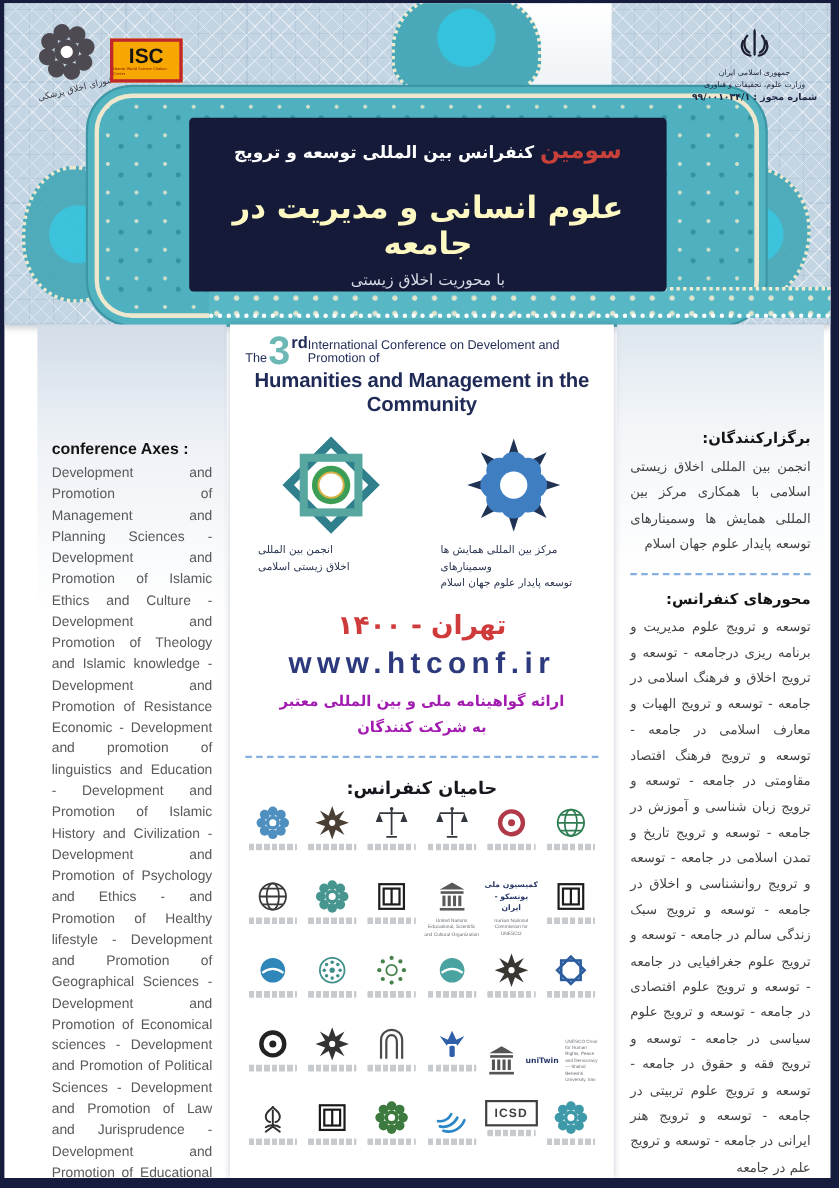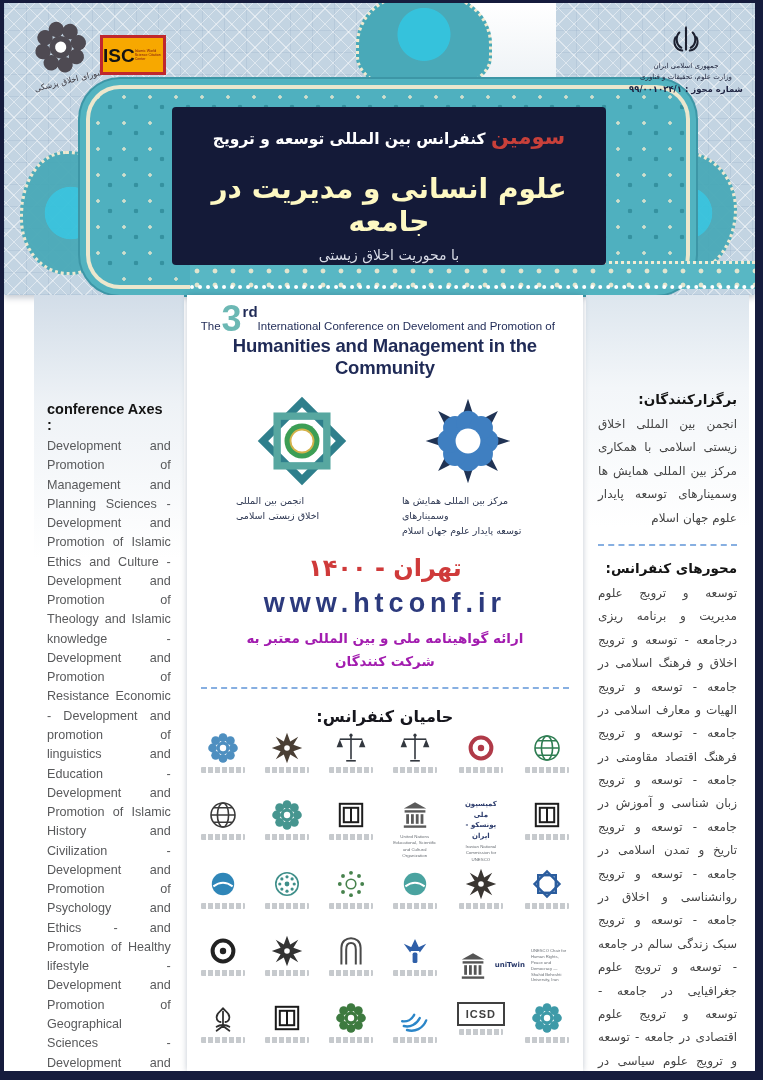--- a/index.html
+++ b/index.html
@@ -51,21 +51,21 @@
     position:absolute;left:186px;right:0;top:258px;height:28px;z-index:2;
     background-color:#58b7c4;
     background-image:radial-gradient(circle at 7px 7px, rgba(240,234,208,.9) 0 2px, transparent 2.8px);
     background-size:18px 14px;
     border-top:3px dotted #f2ecd2;border-bottom:4px dotted #ffffff;box-sizing:border-box;
   }
   
   .seal{position:absolute;left:14px;top:16px;width:88px;text-align:center;transform:rotate(-14deg);color:#4e4a52;}
   .seal .cap{font-family:"DejaVu Sans",sans-serif;font-size:8px;color:#3d3a42;direction:rtl;margin-top:2px;}
   .isc{position:absolute;left:96px;top:32px;width:60px;height:34px;background:#f7a800;
-    border:3px solid #c0272d;display:flex;align-items:center;justify-content:center;}
+    border:3px solid #c0272d;display:flex;flex-direction:column;align-items:center;justify-content:center;}
   .isc .big{font-size:19px;font-weight:700;color:#141414;line-height:1;}
   .isc .sub{font-size:3.6px;color:#7a1114;}
   .gov{position:absolute;right:8px;top:20px;width:122px;text-align:center;color:#1c2030;}
   .gov .script{font-family:"DejaVu Sans",sans-serif;font-size:7px;color:#23283f;direction:rtl;line-height:1.5;}
   .gov .lic{font-family:"DejaVu Sans",sans-serif;font-size:8.5px;font-weight:700;color:#1d2240;direction:rtl;margin-top:2px;}
   
   .content{position:absolute;left:30px;right:6px;top:292px;bottom:0;display:flex;gap:3px;z-index:2;}
   .col-left{width:172px;box-sizing:border-box;padding:106px 13px 8px 13px;
     background:linear-gradient(180deg,#d2dde8 0%,#eef2f6 14%,#ffffff 34%);}
   .col-left h3{margin:0 0 4px 0;font-size:14.5px;color:#141414;}
@@ -89,21 +89,21 @@
   .title-en .t3{font-size:13.5px;text-align:right;margin-top:2px;}
   .org-logos{display:flex;justify-content:center;gap:34px;margin-top:16px;}
   .org-logo{width:132px;text-align:left;}
   .org-logo .cap{font-family:"DejaVu Sans",sans-serif;font-size:9.5px;color:#2b3550;direction:rtl;line-height:1.6;margin-top:6px;}
   .city{font-family:"DejaVu Sans",sans-serif;font-size:24px;font-weight:700;color:#cf3a3a;text-align:center;direction:rtl;margin-top:16px;}
   .site{font-size:27px;font-weight:700;color:#2c3a7d;text-align:center;letter-spacing:5px;margin-top:6px;}
   .cert{font-family:"DejaVu Sans",sans-serif;font-size:13.5px;font-weight:700;color:#a21caf;
     text-align:center;direction:rtl;line-height:1.7;margin-top:8px;padding:0 28px;}
   .sponsors-title{font-family:"DejaVu Sans",sans-serif;font-size:16px;font-weight:700;color:#16161d;
     text-align:center;direction:rtl;margin:4px 0 6px;}
-  .spgrid{display:grid;grid-template-columns:repeat(6,1fr);gap:5px 20px;align-items:start;}
+  .spgrid{display:grid;grid-template-columns:repeat(6,1fr);gap:5px 4px;align-items:start;}
   .spcell{display:flex;flex-direction:column;align-items:center;gap:3px;min-height:62px;}
   .spcell.wide{grid-column:span 2;flex-direction:row;justify-content:center;gap:6px;}
   .spicon{width:32px;height:32px;flex:none;}
   .spcap{font-size:4.4px;color:#6a6f75;text-align:center;direction:rtl;line-height:1.4;max-width:100%;}
   .spcap:empty::before{content:"";display:block;width:44px;height:6px;border-radius:1px;opacity:.5;
     background:repeating-linear-gradient(90deg,#8e959c 0 5px,transparent 5px 7px);}
   .splabel{font-family:"DejaVu Sans",sans-serif;font-size:7px;font-weight:700;color:#2a3a6b;
     direction:rtl;text-align:center;white-space:pre-line;line-height:1.5;}
   .spbox{border:2px solid currentColor;font-size:11px;font-weight:700;padding:4px 7px;letter-spacing:1px;}
   .spcell.wide .spcap{direction:ltr;font-size:4.2px;text-align:left;max-width:60px;}

